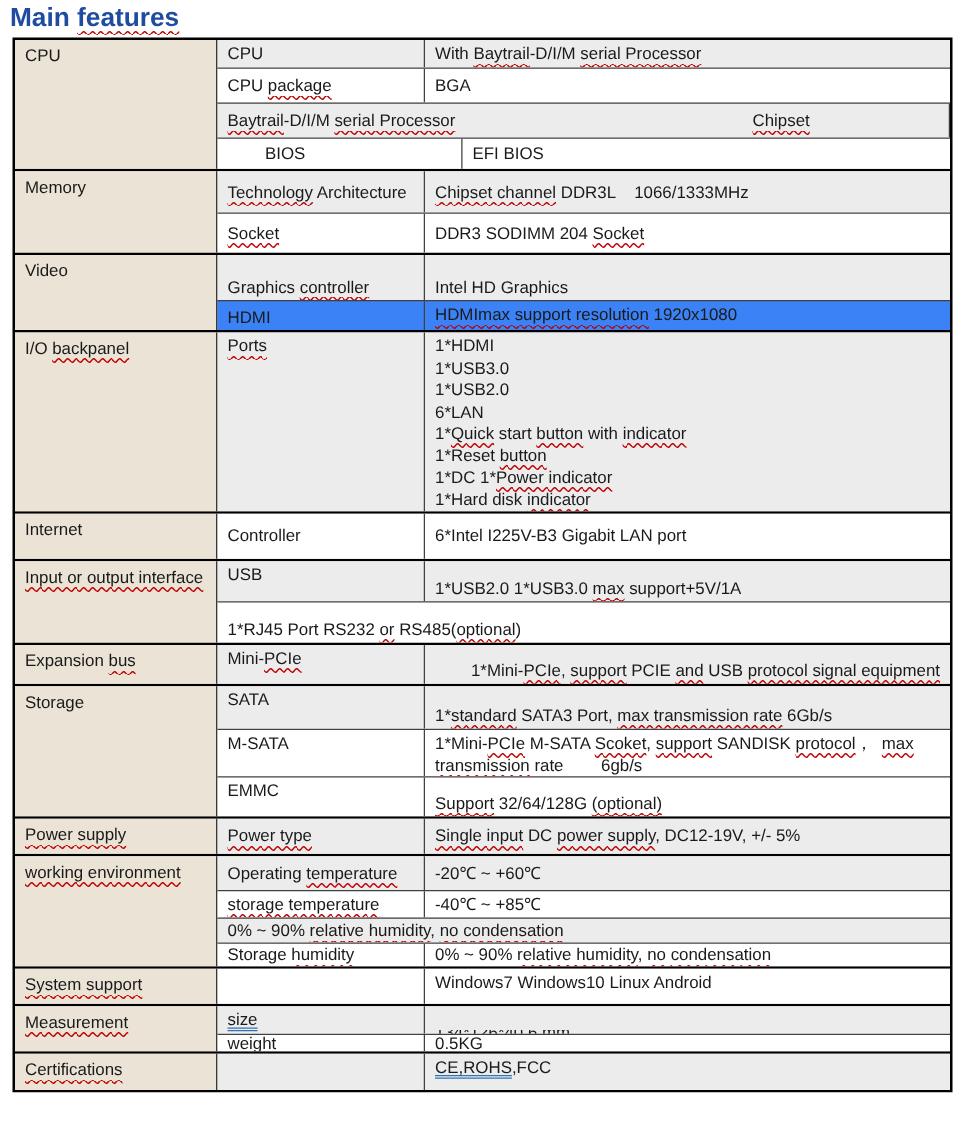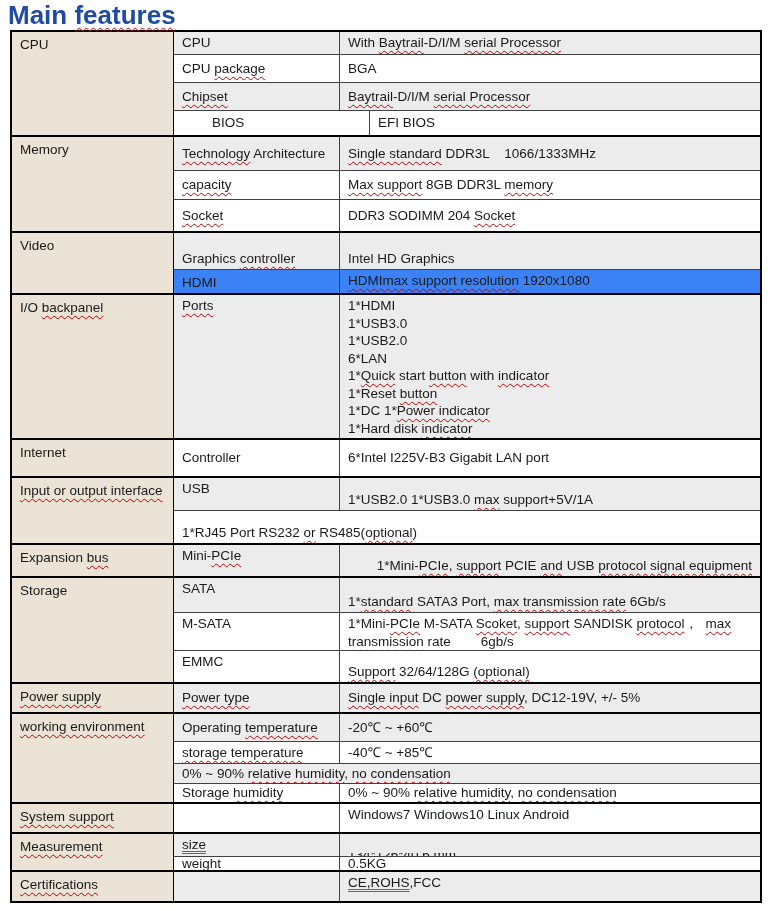--- a/index.html
+++ b/index.html
@@ -1,17 +1,17 @@
 <!DOCTYPE html>
 <html style="--title-color: #1F4BA0; --cat-bg: #EAE3D6; --border-outer: #000000; --border-inner: #404040; --squiggle-red: #C00000; --grammar-blue: #2E74B5;"><head>
 <meta charset="utf-8">
 <style>
   html,body{margin:0;padding:0;background:#ffffff;}
   body{font-family:"Liberation Sans",sans-serif;color:#1a1a1a;width:769px;}
-  .title{font-size:26px;font-weight:bold;color:var(--title-color,#1F4BA0);margin:3px 0 3px 8px;line-height:24px;}
+  .title{font-size:21px;font-weight:bold;color:var(--title-color,#1F4BA0);margin:3px 0 3px 8px;line-height:24px;}
   .spec-table{margin-left:10px;width:752px;border:2px solid var(--border-outer,#000);box-sizing:border-box;background:#fff;}
   .section{display:flex;}
   .section + .section{border-top:2px solid var(--border-outer,#000);}
   .cat{width:162px;flex:0 0 162px;background:var(--cat-bg,#EAE3D6);border-right:1px solid var(--border-outer,#000);padding:4px 6px 0 8px;box-sizing:border-box;}
   .rows{flex:1;display:flex;flex-direction:column;min-width:0;}
   .row{display:flex;box-sizing:border-box;}
   .row + .row{border-top:1px solid var(--border-inner,#404040);}
   .cell{display:flex;flex-direction:column;box-sizing:border-box;padding:2px 8px;overflow:hidden;}
   .label{width:166px;flex:0 0 166px;border-right:1px solid var(--border-inner,#404040);}
   .value{flex:1;min-width:0;}
@@ -41,26 +41,26 @@
           </div>
           <div class="row" style="height: 28px; background: rgb(255, 255, 255);">
             <div class="cell label" style="justify-content: center;">
               <div class="line"><span>CPU </span><span class="u-rw">package</span></div>
             </div>
             <div class="cell value" style="justify-content: center;">
               <div class="line"><span>BGA</span></div>
             </div>
           </div>
           <div class="row" style="height: 28px; background: rgb(236, 236, 236);">
+            <div class="cell value" style="justify-content: center;">
+              <div class="line"><span class="u-rw">Baytrail</span><span>-D/I/M </span><span class="u-rw">serial Processor</span></div>
+            </div>
             <div class="cell label" style="justify-content: center;">
               <div class="line"><span class="u-rw">Chipset</span></div>
             </div>
-            <div class="cell value" style="justify-content: center;">
-              <div class="line"><span class="u-rw">Baytrail</span><span>-D/I/M </span><span class="u-rw">serial Processor</span></div>
-            </div>
           </div>
           <div class="row" style="height: 25px; background: rgb(255, 255, 255); padding-left: 30px;">
             <div class="cell label" style="justify-content: center;">
               <div class="line"><span>BIOS</span></div>
             </div>
             <div class="cell value" style="justify-content: center;">
               <div class="line"><span>EFI BIOS</span></div>
             </div>
           </div>
         </div>
@@ -68,29 +68,21 @@
       <div class="section">
         <div class="cat">
           <div class="line"><span>Memory</span></div>
         </div>
         <div class="rows">
           <div class="row" style="height: 33px; background: rgb(236, 236, 236);">
             <div class="cell label" style="justify-content: center;">
               <div class="line"><span class="u-rw">Technology</span><span> Architecture</span></div>
             </div>
             <div class="cell value" style="justify-content: center;">
-              <div class="line"><span class="u-rw">Single standard</span><span> DDR3L    1066/1333MHz</span></div>
-            </div>
-          </div>
-          <div class="row" style="height: 29px; background: rgb(255, 255, 255);">
-            <div class="cell label" style="justify-content: center;">
-              <div class="line"><span class="u-rw">capacity</span></div>
-            </div>
-            <div class="cell value" style="justify-content: center;">
-              <div class="line"><span class="u-rw">Max support</span><span> 8GB DDR3L </span><span class="u-rw">memory</span></div>
+              <div class="line"><span class="u-rw">Chipset channel</span><span> DDR3L    1066/1333MHz</span></div>
             </div>
           </div>
           <div class="row" style="height: 32px; background: rgb(255, 255, 255);">
             <div class="cell label" style="justify-content: center;">
               <div class="line"><span class="u-rw">Socket</span></div>
             </div>
             <div class="cell value" style="justify-content: center;">
               <div class="line"><span>DDR3 SODIMM 204 </span><span class="u-rw">Socket</span></div>
             </div>
           </div>

